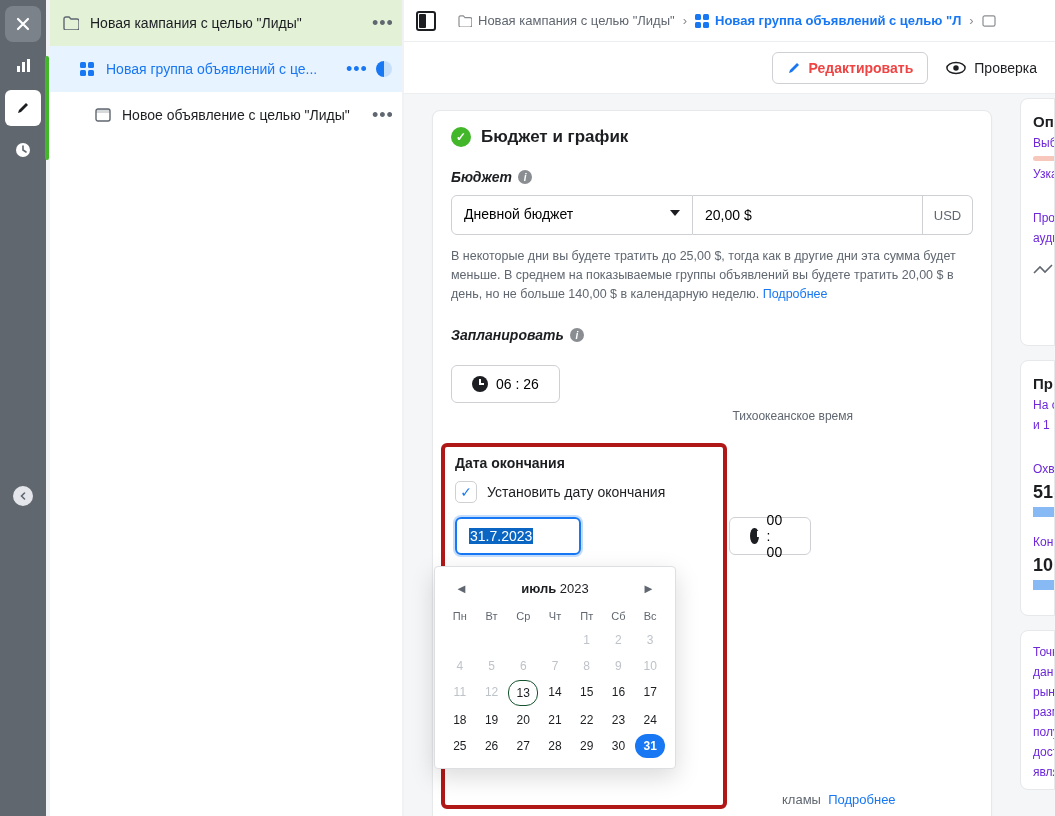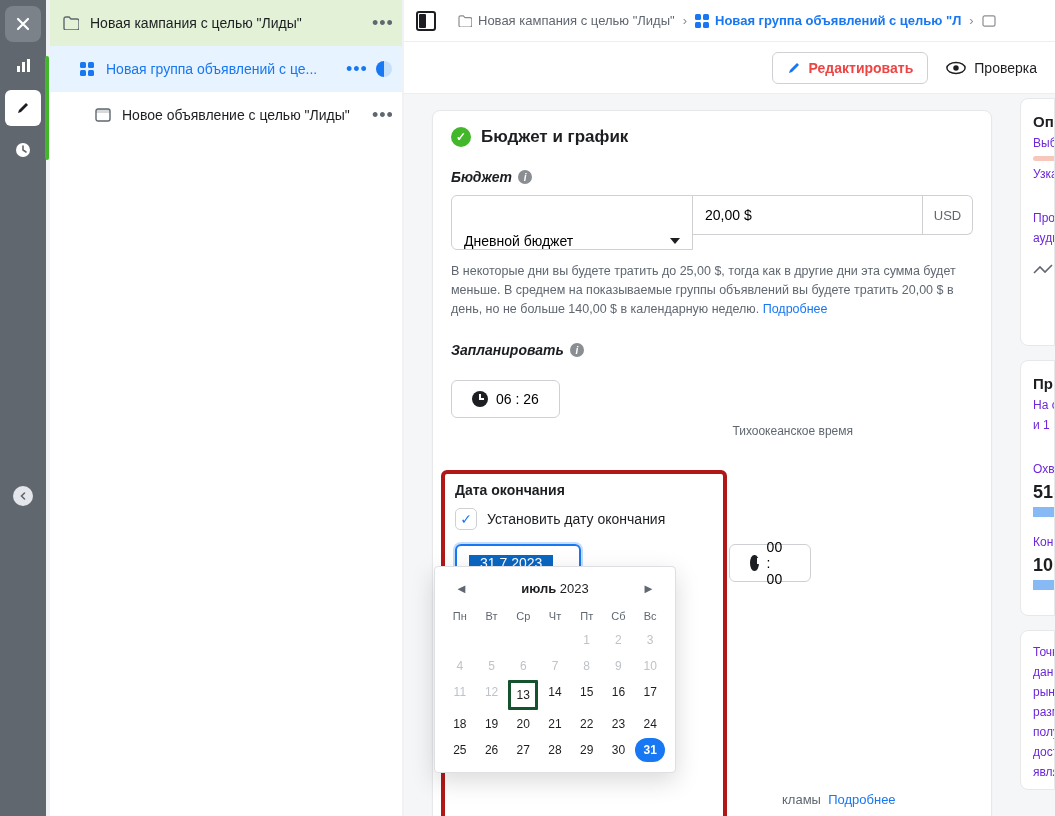--- a/index.html
+++ b/index.html
@@ -37,52 +37,52 @@
 
 .content { padding: 16px 20px 20px 28px; }
 .card { background: #fff; border: 1px solid #e6e8ea; border-radius: 8px; padding: 16px 18px 18px 18px; width: 560px; box-shadow: 0 1px 2px rgba(0,0,0,0.04); }
 .card-title { display: flex; align-items: center; gap: 10px; font-size: 17px; font-weight: 700; color: #1c1e21; margin-bottom: 22px; }
 .check-circ { width: 20px; height: 20px; border-radius: 50%; background: #42b72a; display: flex; align-items: center; justify-content: center; color: #fff; font-size: 12px; }
 
 .label-row { font-size: 14px; font-weight: 700; color: #1c1e21; margin-bottom: 10px; display: flex; align-items: center; gap: 6px; font-style: italic; }
 .info-i { width: 14px; height: 14px; border-radius: 50%; background: #8a8d91; color: #fff; font-size: 10px; display: flex; align-items: center; justify-content: center; font-weight: 700; }
 
 .budget-row { display: flex; gap: 0; margin-bottom: 12px; }
-.budget-select { flex: 1; height: 55px; border: 1px solid #ced0d4; border-radius: 6px 0 0 6px; display: flex; align-items: flex-end; justify-content: space-between; padding: 0 12px; font-size: 14px; cursor: pointer; }
+.budget-select { flex: 1; height: 40px; border: 1px solid #ced0d4; border-radius: 6px 0 0 6px; display: flex; align-items: flex-start; justify-content: space-between; padding: 10px 12px; font-size: 14px; cursor: pointer; }
 .budget-amount { width: 230px; height: 40px; border: 1px solid #ced0d4; border-left: none; display: flex; align-items: center; padding: 0 12px; font-size: 14px; }
 .budget-curr { width: 50px; height: 40px; border: 1px solid #ced0d4; border-left: none; border-radius: 0 6px 6px 0; display: flex; align-items: center; justify-content: center; font-size: 13px; color: #606770; }
 .caret-down { border: 5px solid transparent; border-top: 6px solid #1c1e21; margin-top: 4px; }
 
 .hint { font-size: 12.5px; color: #606770; line-height: 1.5; margin-bottom: 24px; }
 .hint a { color: #1877f2; text-decoration: none; cursor: pointer; }
 
 .field-label { font-size: 14px; font-weight: 700; color: #1c1e21; margin-bottom: 10px; }
 .date-row { display: flex; gap: 10px; align-items: center; margin-bottom: 6px; }
 .date-input { width: 126px; height: 38px; border: 1px solid #ced0d4; border-radius: 6px; padding: 0 12px; font-size: 14px; display: flex; align-items: center; }
 .date-input.focused { border: 2px solid #1877f2; box-shadow: 0 0 0 2px rgba(24,119,242,0.25); }
-.date-input.focused .sel { background: #0a66c2; color: #fff; padding: 0 11px; }
+.date-input.focused .sel { background: #0a66c2; color: #fff; padding: 0 1px; }
 .time-box { height: 38px; border: 1px solid #ced0d4; border-radius: 6px; padding: 0 20px; display: flex; align-items: center; gap: 8px; font-size: 14px; }
 .clock-ic { width: 16px; height: 16px; border-radius: 50%; background: #1c1e21; position: relative; }
 .clock-ic::after { content: ""; position: absolute; left: 7px; top: 3px; width: 2px; height: 6px; background: #fff; }
 .clock-ic::before { content: ""; position: absolute; left: 7px; top: 7px; width: 5px; height: 2px; background: #fff; }
-.tz { font-size: 12px; color: #606770; text-align: right; margin-bottom: 32px; margin-right: 120px; }
+.tz { font-size: 12px; color: #606770; text-align: right; margin-bottom: 20px; margin-right: 120px; }
 
 .red-box { border: 4px solid #b01818; border-radius: 6px; padding: 8px 10px 10px 10px; position: relative; margin-left: -10px; width: 286px; }
 .check-row { display: flex; align-items: center; gap: 10px; margin-bottom: 14px; }
 .checkbox { width: 22px; height: 22px; border: 1px solid #ced0d4; border-radius: 5px; display: flex; align-items: center; justify-content: center; color: #1877f2; font-size: 14px; cursor: pointer; }
 .check-label { font-size: 14px; color: #1c1e21; }
 
 .calendar { position: absolute; left: 434px; top: 566px; width: 242px; background: #fff; border: 1px solid #dddfe2; border-radius: 4px; box-shadow: 0 8px 24px rgba(0,0,0,0.15); padding: 8px 6px 10px 6px; z-index: 50; }
 .cal-head { display: flex; align-items: center; justify-content: space-between; padding: 4px 8px 8px 8px; font-size: 13px; color: #1c1e21; }
 .cal-head .nav { color: #606770; cursor: pointer; padding: 2px 6px; }
 .cal-grid { display: grid; grid-template-columns: repeat(7, 1fr); gap: 2px; padding: 0 4px; }
 .cal-dow { font-size: 11px; color: #606770; text-align: center; padding: 4px 0; }
 .cal-day { font-size: 12px; text-align: center; padding: 5px 0; border-radius: 12px; cursor: pointer; color: #1c1e21; position: relative; }
 .cal-day.disabled { color: #bec3c9; cursor: default; }
-.cal-day.today { border: 3px solid #14532d; border-radius: 1px; }
+.cal-day.today { border: 1px solid #14532d; border-radius: 12px; }
 .cal-day.selected { background: #1877f2; color: #ffffff; font-weight: 600; }
 
 .right-panels { position: absolute; left: 1020px; top: 98px; width: 35px; height: 700px; }
 .rp { background: #fff; border: 1px solid #e6e8ea; border-radius: 8px 0 0 8px; padding: 14px 8px 20px 12px; margin-bottom: 14px; font-size: 12px; color: #1c1e21; overflow: hidden; }
 .rp .t { font-weight: 700; font-size: 15px; margin-bottom: 6px; white-space: nowrap; }
 .rp .s { color: #6d28d9; white-space: nowrap; margin-bottom: 6px; }
 .rp .bar { width: 60px; height: 5px; background: #f7c7bc; border-radius: 3px; margin: 4px 0 6px 0; }
 .rp .bar2 { width: 70px; height: 10px; background: #87baf5; margin-top: 4px; }
 .rp .big { font-size: 18px; font-weight: 700; margin-bottom: 2px; }
 

